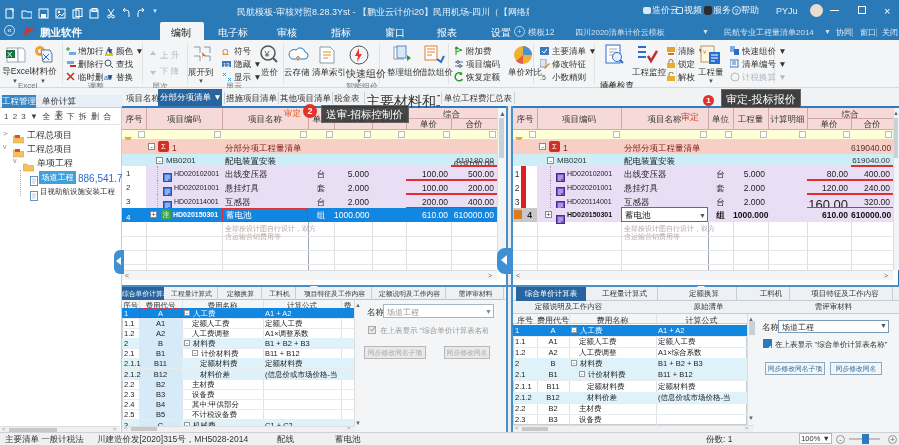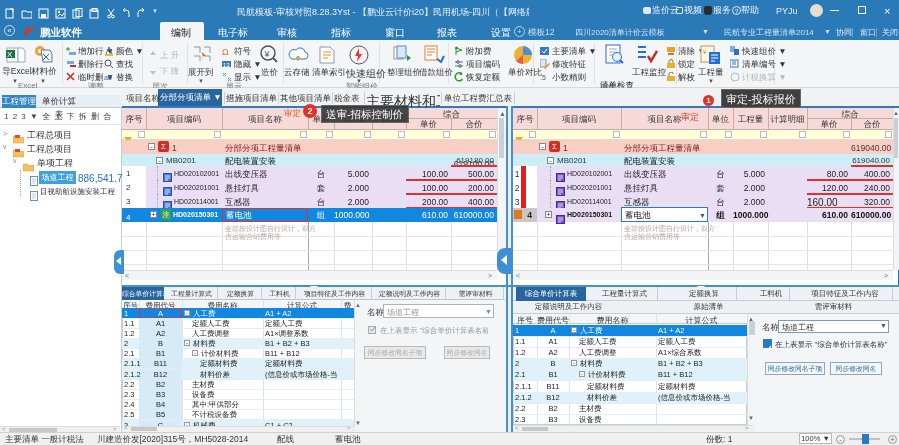--- a/index.html
+++ b/index.html
@@ -537,21 +537,21 @@
 <div class="a" style="left:521px;top:194px;width:5px;height:14px;background:#e02020"></div>
 <div class="a" style="left:513px;top:197px;width:8px;text-align:center;font-size:8.5px;color:#333;">3</div>
 <div class="a" style="left:556px;top:196px;width:9px;height:9px"><svg width="9" height="9">
       <rect x="0.5" y="0.5" width="8" height="8" fill="#7a52c8" stroke="#4a2898"></rect>
       <path d="M2 3h5M2 5h5M2 7h3" stroke="#fff" stroke-width="0.8"></path>
     </svg></div>
 <div class="t" style="left:567px;top:198px;font-size:7px;color:#222">HD020114001</div>
 <div class="t" style="left:624px;top:197px;font-size:8.5px;color:#222">互感器</div>
 <div class="a" style="left:708px;top:197px;width:25px;text-align:center;font-size:8.5px;color:#222;">台</div>
 <div class="a" style="left:733px;top:197px;width:32px;text-align:right;font-size:8.5px;color:#222;">2.000</div>
-<div class="a" style="left:807px;top:197px;width:41px;font-size:10px;color:#222;">160.00</div>
+<div class="a" style="left:807px;top:197px;width:41px;text-align:right;font-size:13px;color:#222;">160.00</div>
 <div class="a" style="left:851px;top:197px;width:39px;text-align:right;font-size:8.5px;color:#222;">320.00</div>
 <div class="a" style="left:550px;top:194px;width:2px;height:14px;border-left:1px dotted #b0a0c0"></div>
 <div class="a" style="left:851px;top:165px;width:42px;height:2px;background:#e03030"></div>
 <div class="a" style="left:807px;top:179px;width:86px;height:2px;background:#e03030"></div>
 <div class="a" style="left:807px;top:193px;width:86px;height:2px;background:#e03030"></div>
 <div class="a" style="left:807px;top:207px;width:86px;height:2px;background:#e03030"></div>
 <div class="a" style="left:513px;top:208px;width:380px;height:14px;background:#eadef5"></div>
 <div class="a" style="left:513px;top:208px;width:24px;height:14px;background:#c8c8c8"></div>
 <div class="a" style="left:514px;top:210px;width:8px;height:9px;background:#e07820"></div>
 <div class="a" style="left:522px;top:210px;width:15px;text-align:center;font-size:8.5px;color:#222;font-weight:bold;">4</div>

